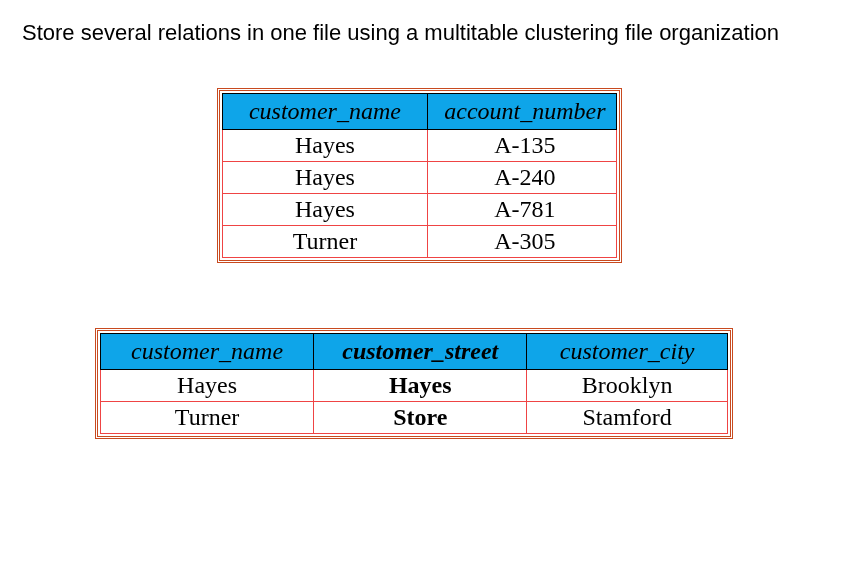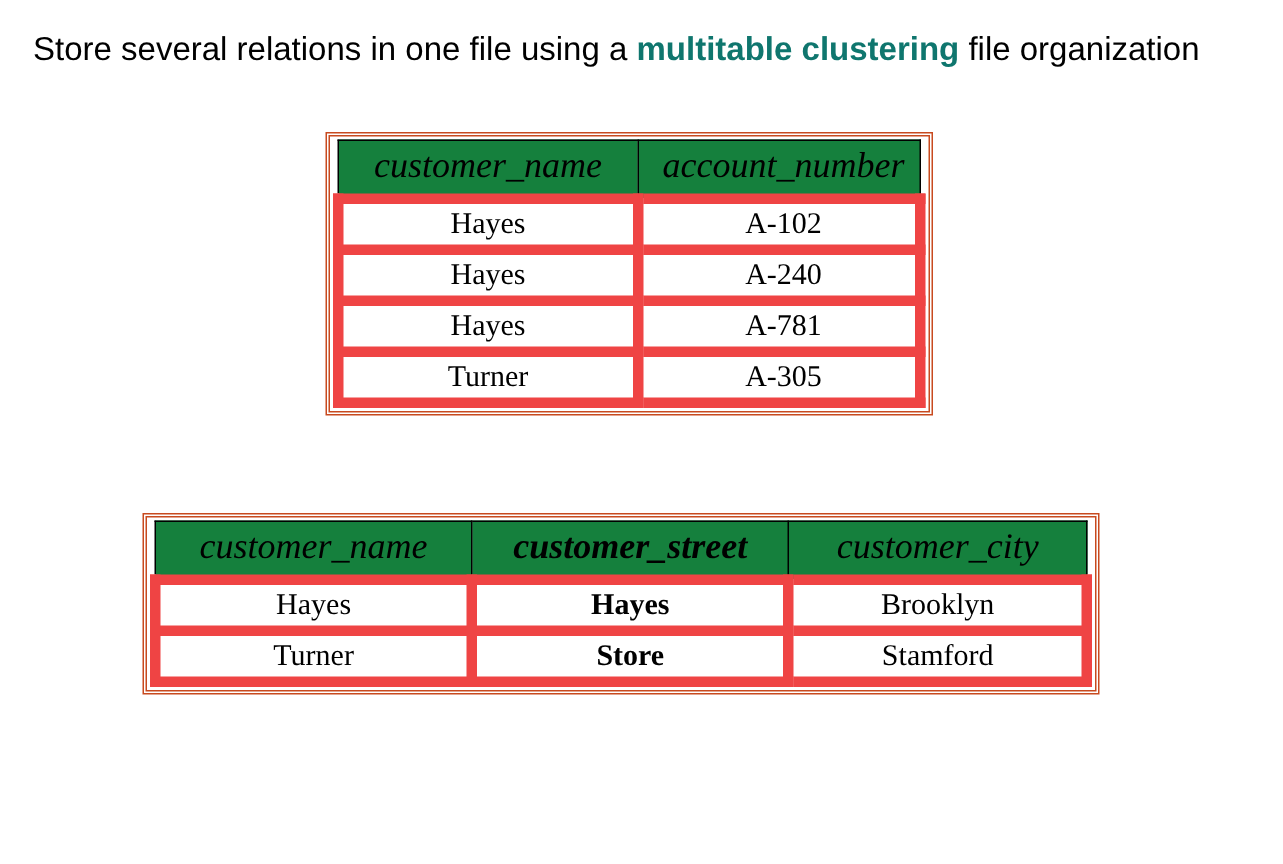--- a/index.html
+++ b/index.html
@@ -14,56 +14,56 @@
       font-family: Arial, Helvetica, sans-serif;
       padding: 18px 22px;
     }
     .intro {
       font-size: 22px;
       color: #000;
       line-height: 1.35;
       margin-bottom: 40px;
     }
     .intro .highlight {
-      color: #0f766e;
-      font-weight: bold;
+      color: #000000;
+      font-weight: normal;
     }
     .table-wrapper-1 {
       width: 405px;
       margin-left: 195px;
       border: 3px double #c84a1f;
       padding: 2px;
       margin-bottom: 65px;
     }
     .table-wrapper-2 {
       width: 638px;
       margin-left: 73px;
       border: 3px double #c84a1f;
       padding: 2px;
     }
     table {
       width: 100%;
       border-collapse: collapse;
     }
     th {
-      background: #15803d;
+      background: #0ea5e9;
       font-family: Georgia, 'Times New Roman', serif;
       font-style: italic;
       font-weight: normal;
       font-size: 24px;
       color: #000;
       border: 1px solid #000;
       padding: 4px 10px;
       text-align: center;
     }
     td {
       font-family: Georgia, 'Times New Roman', serif;
-      font-size: 20px;
+      font-size: 24px;
       color: #000;
-      border: 7px solid #ef4444;
+      border: 1px solid #ef4444;
       padding: 2px 10px;
       text-align: center;
     }
     .t1 th:first-child, .t1 td:first-child {
       width: 52%;
     }
     .t1 th:last-child, .t1 td:last-child {
       width: 48%;
       padding-left: 16px;
     }
@@ -92,21 +92,21 @@
   <table class="t1">
     <thead>
       <tr>
         <th>customer_name</th>
         <th>account_number</th>
       </tr>
     </thead>
     <tbody>
       <tr>
         <td>Hayes</td>
-        <td>A-102</td>
+        <td>A-135</td>
       </tr>
       <tr>
         <td>Hayes</td>
         <td>A-240</td>
       </tr>
       <tr>
         <td>Hayes</td>
         <td>A-781</td>
       </tr>
       <tr>

